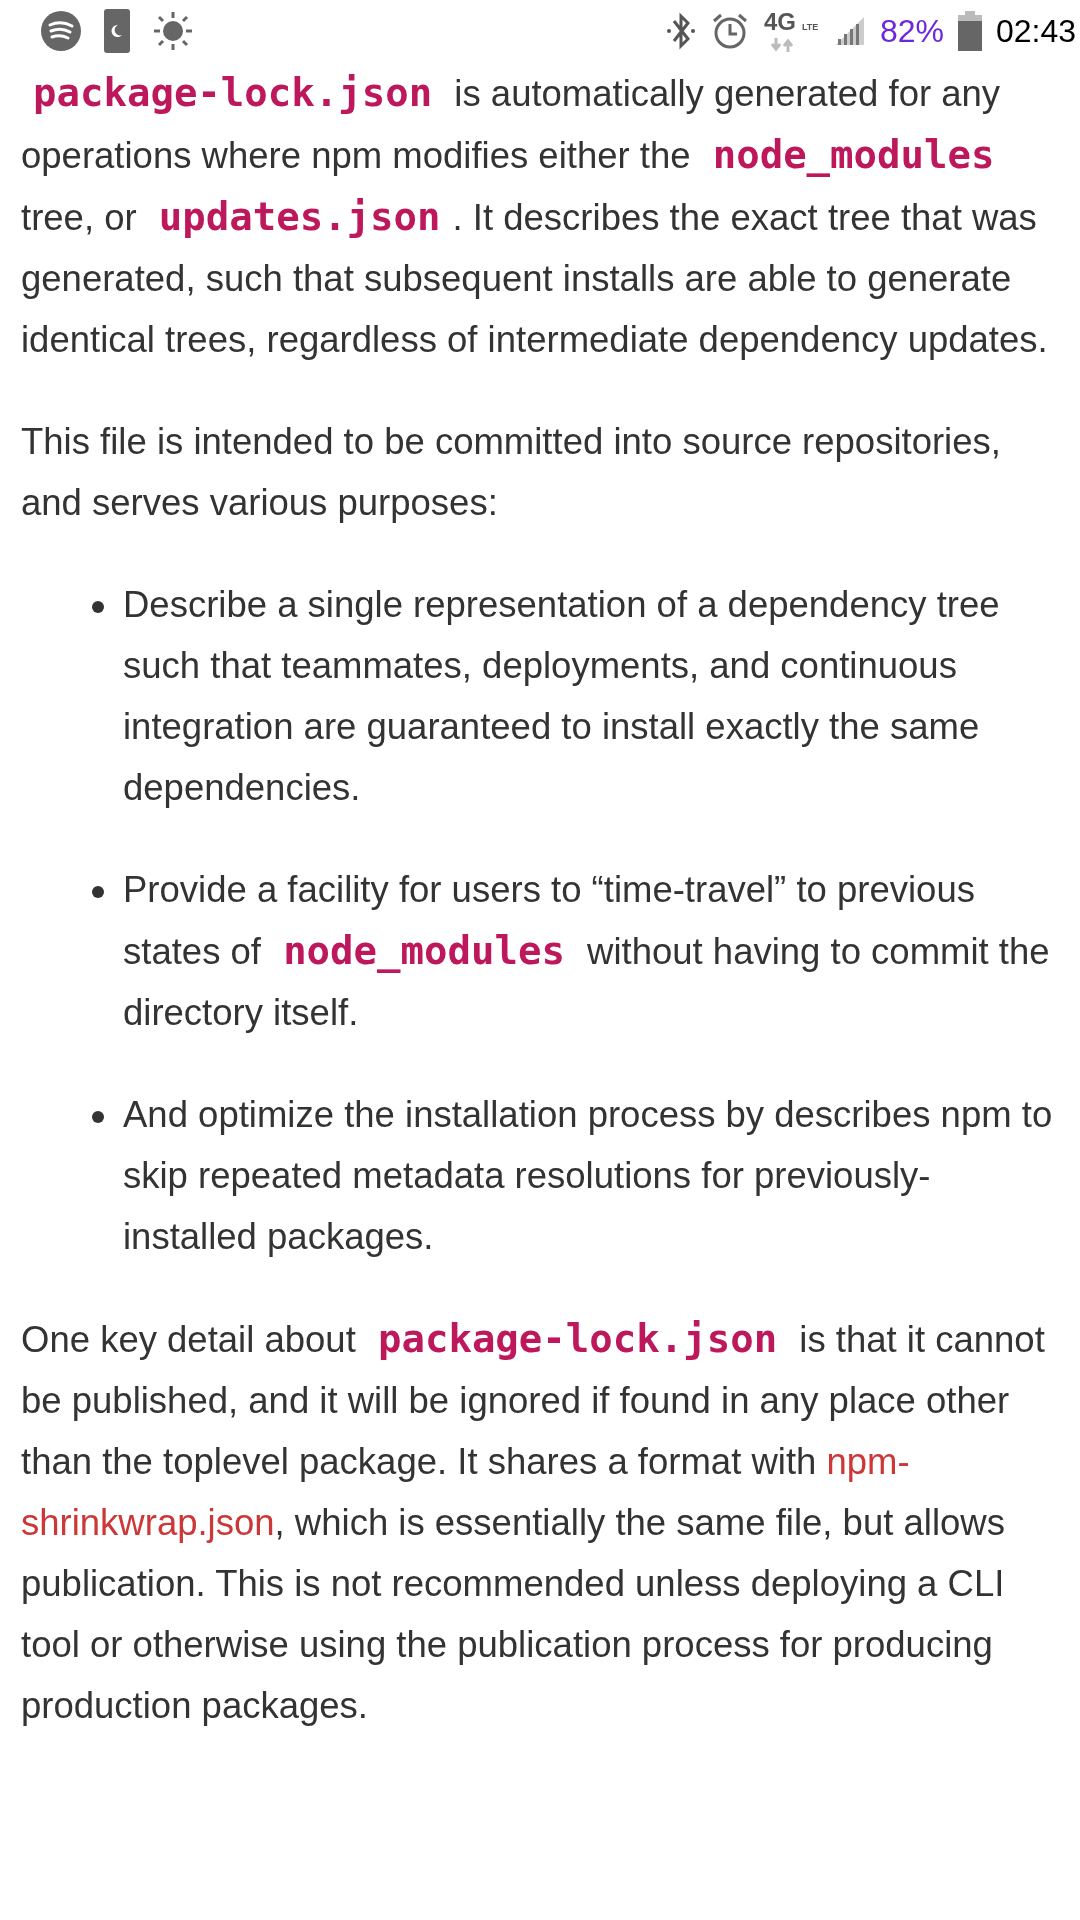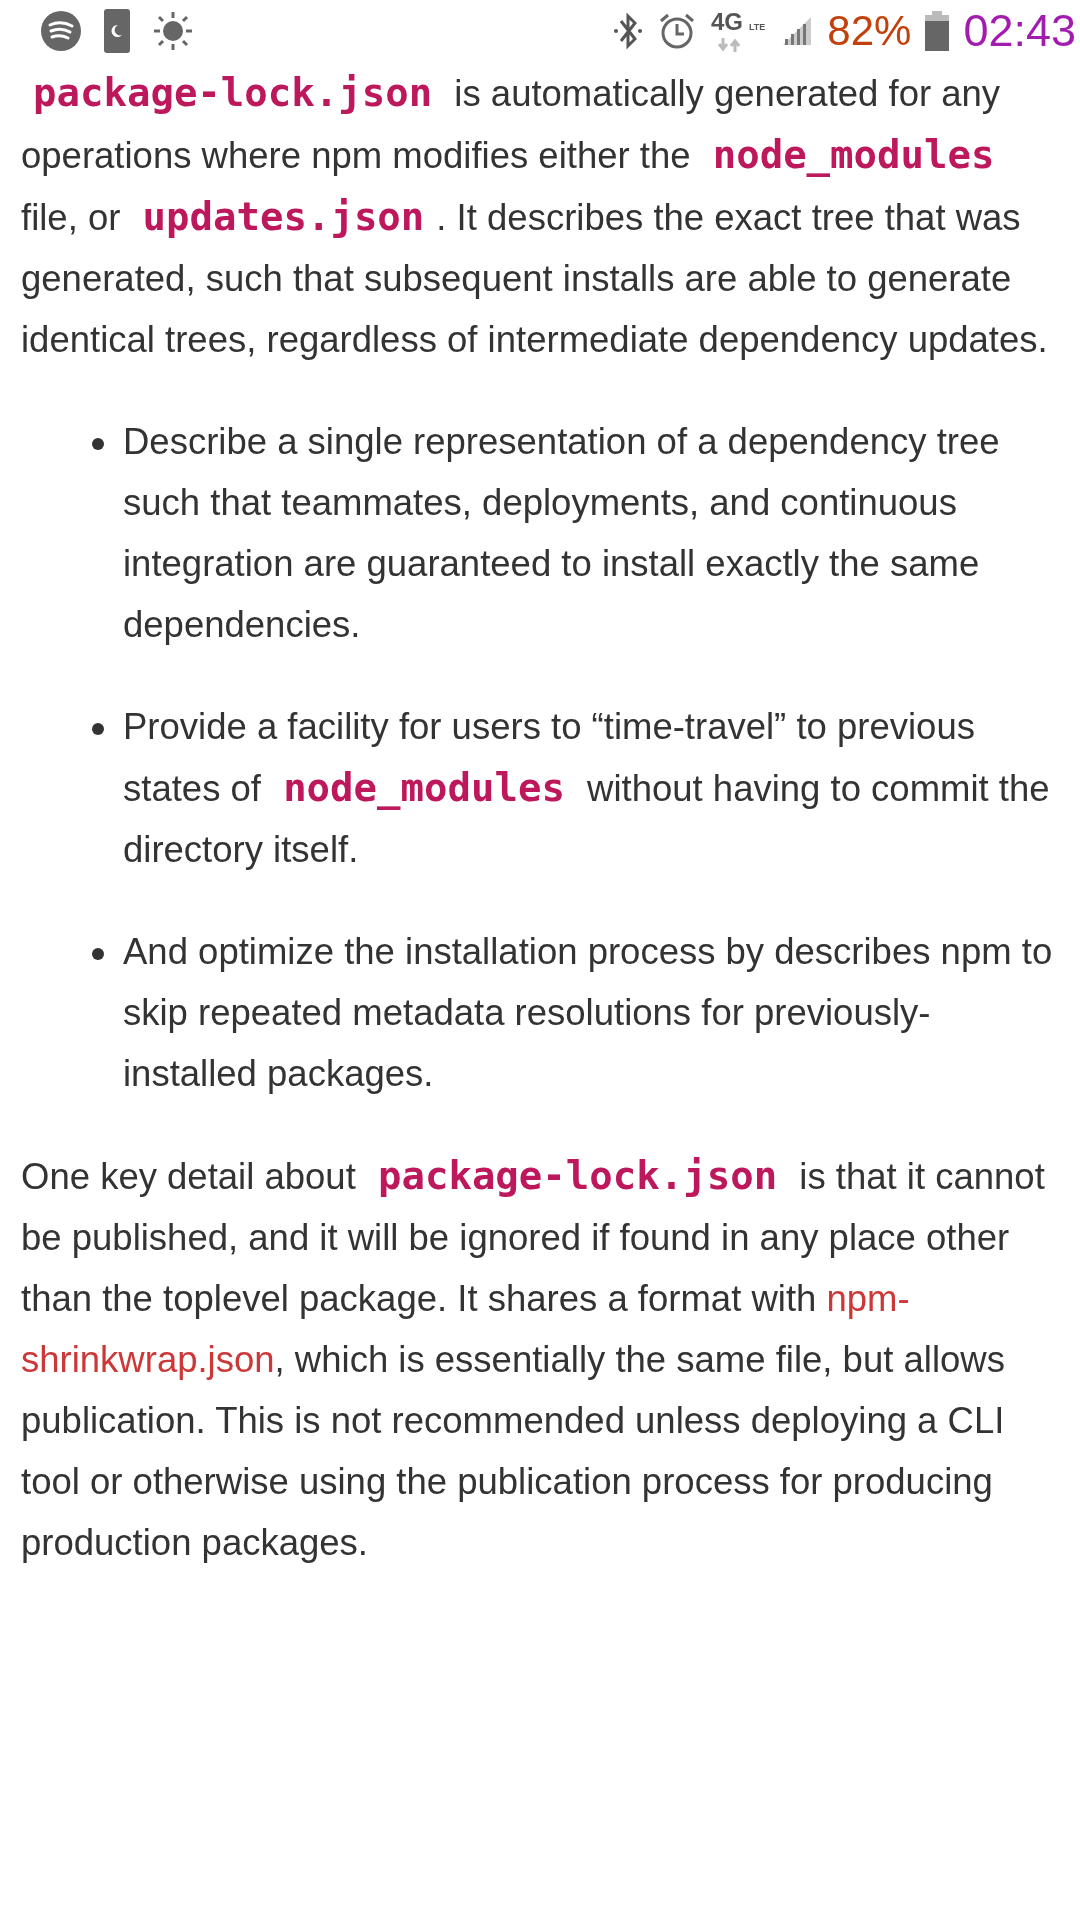--- a/index.html
+++ b/index.html
@@ -4,22 +4,22 @@
 <style>
   html, body { margin:0; padding:0; background:#ffffff; }
   body { width:1080px; height:1920px; overflow:hidden; position:relative;
          font-family:"Liberation Sans", sans-serif; color:#333333; }
   .statusbar { position:absolute; top:0; left:16px; width:1080px; height:62px;
                display:flex; align-items:center; justify-content:space-between;
                color:#666666; }
   .sb-left { display:flex; align-items:center; gap:22px; padding-left:24px; }
   .sb-right { display:flex; align-items:center; gap:14px; padding-right:20px; font-size:36px; }
   .sb-icon { display:inline-flex; align-items:center; justify-content:center; }
-  .sb-time { font-size:45px; color:#a21caf; }
-  .sb-pct { font-size:42px; color:#c2410c; }
+  .sb-time { font-size:32px; color:#000000; }
+  .sb-pct { font-size:32px; color:#6d28d9; }
   .content { position:absolute; top:62px; left:21px; width:1040px;
              font-size:36.5px; line-height:61px; }
   p { margin:0 0 41px 0; }
   code { font-family:"DejaVu Sans Mono", monospace; font-weight:bold; font-size:39px;
          color:#be185d; padding:0 12px; }
   ul { margin:0 0 41px 0; padding-left:102px; list-style:none; }
   li { position:relative; margin-bottom:41px; }
   li::before { content:""; position:absolute; left:-31px; top:27px; width:12px; height:12px;
                border-radius:50%; background:#333; }
   a { color:#cb3837; text-decoration:none; }
@@ -97,22 +97,23 @@
           <rect x="7" y="0" width="10" height="4" fill="#bbb"></rect>
           <rect x="0" y="4" width="24" height="6" fill="#bbb"></rect>
           <rect x="0" y="10" width="24" height="30" fill="#666"></rect>
         </svg>
     </span>
     <span class="sb-time">02:43</span>
   </div>
 </div>
 
 <div class="content">
-  <p><code>package-lock.json</code> <span>is automatically generated for any operations where npm modifies either the</span> <code>node_modules</code> <span>file, or</span> <code>updates.json</code><span>. It describes the exact tree that was generated, such that subsequent installs are able to generate identical trees, regardless of intermediate dependency updates.</span></p>
+  <p><code>package-lock.json</code> <span>is automatically generated for any operations where npm modifies either the</span> <code>node_modules</code> <span>tree, or</span> <code>updates.json</code><span>. It describes the exact tree that was generated, such that subsequent installs are able to generate identical trees, regardless of intermediate dependency updates.</span></p>
 
+  <p>This file is intended to be committed into source repositories, and serves various purposes:</p>
 
   <ul>
     <li>Describe a single representation of a dependency tree such that teammates, deployments, and continuous integration are guaranteed to install exactly the same dependencies.</li>
     <li><span>Provide a facility for users to “time-travel” to previous states of</span> <code>node_modules</code> <span>without having to commit the directory itself.</span></li>
     <li>And optimize the installation process by describes npm to skip repeated metadata resolutions for previously-installed packages.</li>
   </ul>
 
   <p><span>One key detail about</span> <code>package-lock.json</code> <span>is that it cannot be published, and it will be ignored if found in any place other than the toplevel package. It shares a format with</span> <a>npm-shrinkwrap.json</a><span>, which is essentially the same file, but allows publication. This is not recommended unless deploying a CLI tool or otherwise using the publication process for producing production packages.</span></p>
 </div>
 

